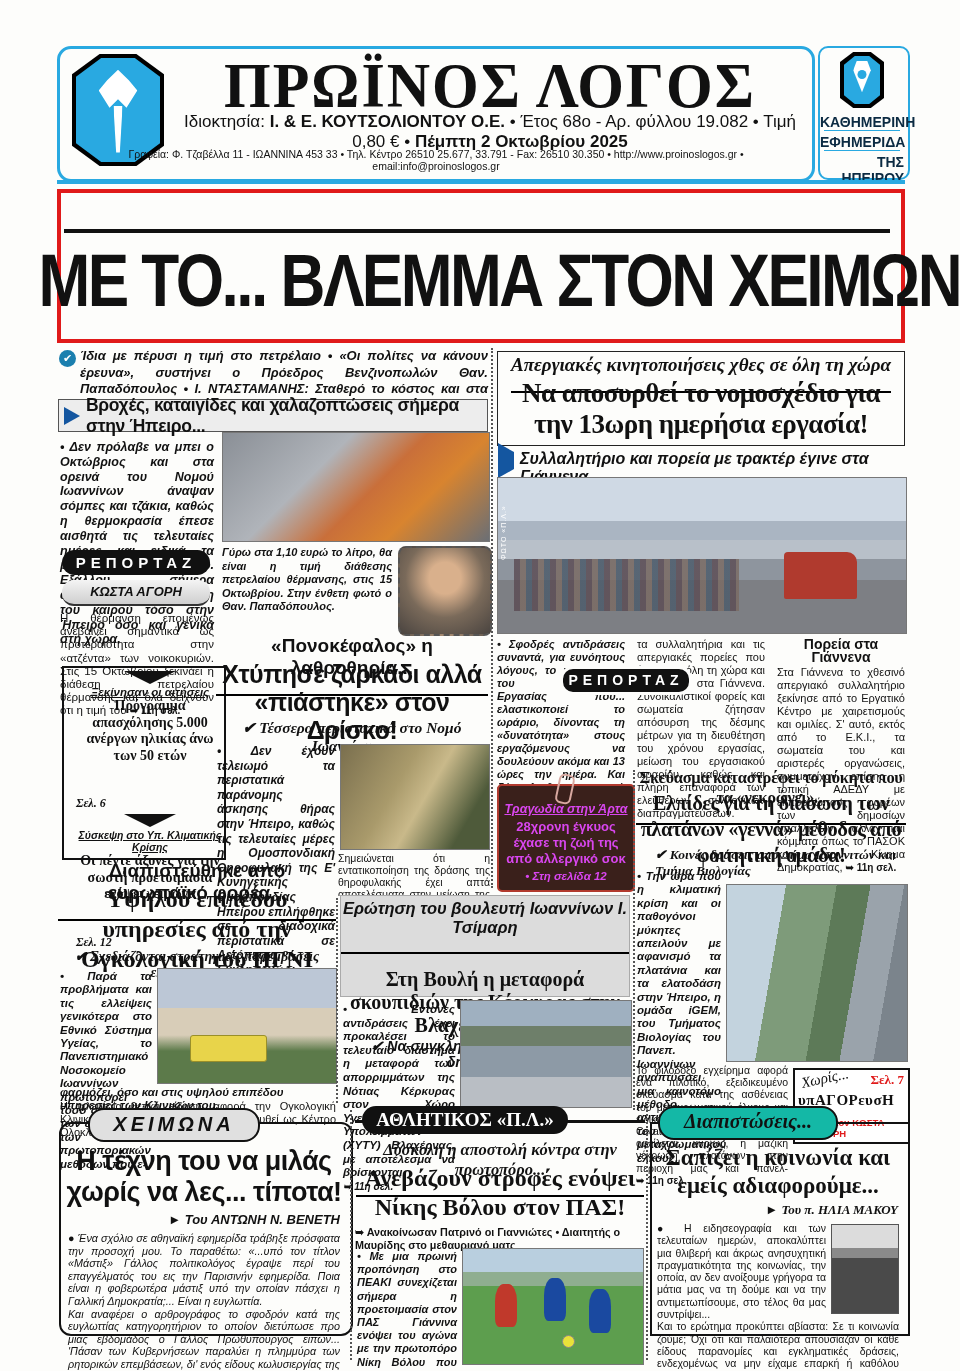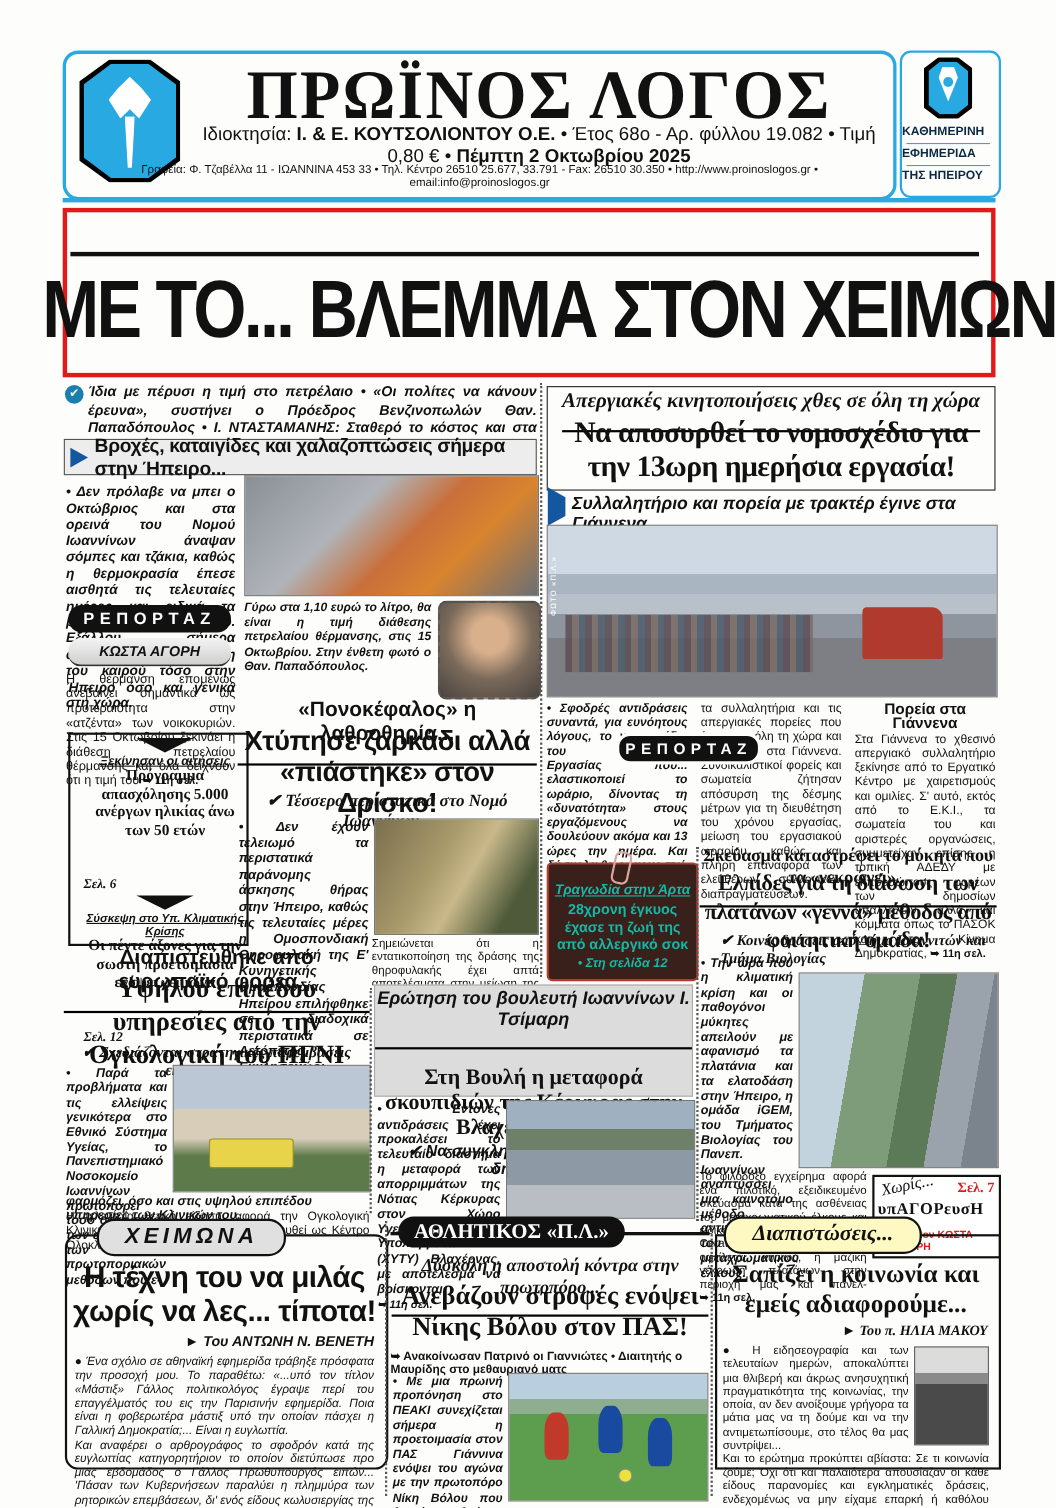--- a/index.html
+++ b/index.html
@@ -28,21 +28,21 @@
      clip-path:polygon(0 0,100% 0,70% 100%,30% 100%);}
   #masttitle{left:178px;top:54px;width:624px;height:66px;font-size:60px;line-height:64px;
      letter-spacing:2px;transform:scaleY(1.05);}
   #ownerline{left:178px;top:112px;width:624px;font-size:17px;}
   #addrline{left:70px;top:148px;width:732px;font-size:10.5px;}
   #dailybadge{left:818px;top:46px;width:88px;height:130px;border:2.5px solid #29a9e1;border-radius:10px;}
   #penicon{left:840px;top:52px;width:44px;height:56px;}
   .pen-nib{position:absolute;left:50%;top:16%;width:40%;height:56%;background:#fff;transform:translateX(-50%);
      clip-path:polygon(50% 100%,0 30%,20% 0,80% 0,100% 30%);}
   .pen-dot{position:absolute;left:50%;top:32%;width:9px;height:9px;border-radius:50%;background:#29a9e1;transform:translateX(-50%);}
-  .badge-line{position:absolute;left:820px;width:84px;font-size:11px;font-weight:bold;text-align:left;color:#0b2a42;}
+  .badge-line{position:absolute;left:820px;width:84px;font-size:14px;font-weight:bold;text-align:right;color:#0b2a42;}
   .badge-sep{position:absolute;left:824px;width:76px;border-top:1.5px solid #29a9e1;}
   #cyanrule{left:57px;top:180px;width:848px;height:3.5px;background:#29a9e1;}
 
   
   #leadbox{left:57px;top:189px;width:840px;height:146px;border:4px solid #e01a1a;}
   #leadkick{left:64px;top:193px;width:826px;font-size:28px;letter-spacing:-0.5px;}
   #leadrule{left:64px;top:229px;width:826px;height:4px;background:#111;}
   #leadhead{left:0;top:238px;width:954px;font-size:74px;line-height:86px;letter-spacing:-3px;
       transform:scaleX(0.84);transform-origin:240px center;}
 
@@ -117,21 +117,21 @@
   .crowd{position:absolute;left:4%;top:52%;width:55%;height:34%;background:
       repeating-linear-gradient(90deg,#5a4a52 0 6px,#7a6a62 6px 12px,#4a5a6a 12px 18px);opacity:.8;}
   #photocredit{left:500px;top:560px;font-size:7px;color:#fff;transform:rotate(-90deg);transform-origin:left top;letter-spacing:1px;}
   .lcol{position:absolute;top:638px;width:128px;font-size:11px;line-height:13px;}
   #lcol1{left:497px;} #lcol2{left:637px;} #lcol3{left:777px;top:638px;}
   #col3head{font-size:14px;text-align:center;margin-bottom:2px;font-weight:bold;}
   #repbadge2{left:560px;top:666px;width:126px;height:23px;background:#111;border:3px solid #fdfdfb;border-radius:13px;
       color:#fff;font-size:14px;font-weight:bold;letter-spacing:5px;text-align:center;line-height:23px;}
 
   
-  #tragbox{left:497px;top:784px;width:134px;height:104px;background:#3a201b;border:2px solid #b23a2e;border-radius:5px;color:#14b8a6;}
+  #tragbox{left:497px;top:784px;width:134px;height:104px;background:#3a201b;border:2px solid #b23a2e;border-radius:5px;color:#d946ef;}
   #clip{position:absolute;left:58px;top:-12px;width:12px;height:26px;border:2.5px solid #d8a8a0;border-radius:6px;transform:rotate(12deg);background:transparent;}
   #tragkick{margin-top:16px;font-size:12.5px;text-align:center;text-decoration:underline;}
   #tragtitle{font-size:13px;line-height:16px;text-align:center;margin-top:3px;}
   #tragpage{font-size:11.5px;text-align:center;margin-top:3px;}
 
   
   #planekick{left:636px;top:768px;width:270px;font-size:16.5px;letter-spacing:-0.3px;}
   #planehead{left:635px;top:790px;width:272px;font-size:20.5px;line-height:26px;letter-spacing:-0.5px;}
   #planesub{left:635px;top:846px;width:272px;font-size:13.5px;margin-left:20px;}
   #planebody1{left:637px;top:870px;width:84px;font-size:11.5px;line-height:13.4px;}
@@ -161,21 +161,21 @@
   #sporthead{left:355px;top:1164px;width:290px;font-size:24px;line-height:29px;}
   #sportsub{left:355px;top:1226px;width:290px;font-size:10.8px;}
   #sportbody{left:357px;top:1250px;width:100px;font-size:11px;line-height:13.2px;}
   #phfoot{left:462px;top:1248px;width:180px;height:115px;background:
       linear-gradient(#b9cfdf 0 20%,#8fae90 20% 32%,#5d9e4e 32% 100%);}
   .player{position:absolute;width:12%;height:38%;border-radius:40% 40% 20% 20%;}
   .ball{position:absolute;left:55%;top:75%;width:11px;height:11px;border-radius:50%;background:#e8e23a;border:1px solid #888;}
 
   
   #findbox{left:650px;top:1122px;width:256px;height:210px;border:2.5px solid #111;}
-  #findbadge{left:658px;top:1106px;width:176px;height:30px;background:#fef9c3;border:2.5px solid #111;border-radius:16px;
+  #findbadge{left:658px;top:1106px;width:176px;height:30px;background:#14b8a6;border:2.5px solid #111;border-radius:16px;
       font-size:20px;font-weight:bold;font-style:italic;text-align:center;line-height:27px;font-family:"Liberation Serif",serif;}
   #findhead{left:654px;top:1144px;width:248px;font-size:23px;line-height:28px;}
   #findbyline{left:654px;top:1202px;width:244px;text-align:right;font-size:13px;}
   #findbody{left:657px;top:1222px;width:242px;font-size:10.5px;line-height:12.3px;}
   #phpriest{float:right;width:66px;height:88px;margin:2px 0 2px 5px;border:1px solid #555;background:
       linear-gradient(#dcdcdc 0 26%,#8a8a8a 26% 38%,#4a4a4a 38% 100%);}
 
   .arrowline{font-weight:bold;}
 </style>
 </head>

